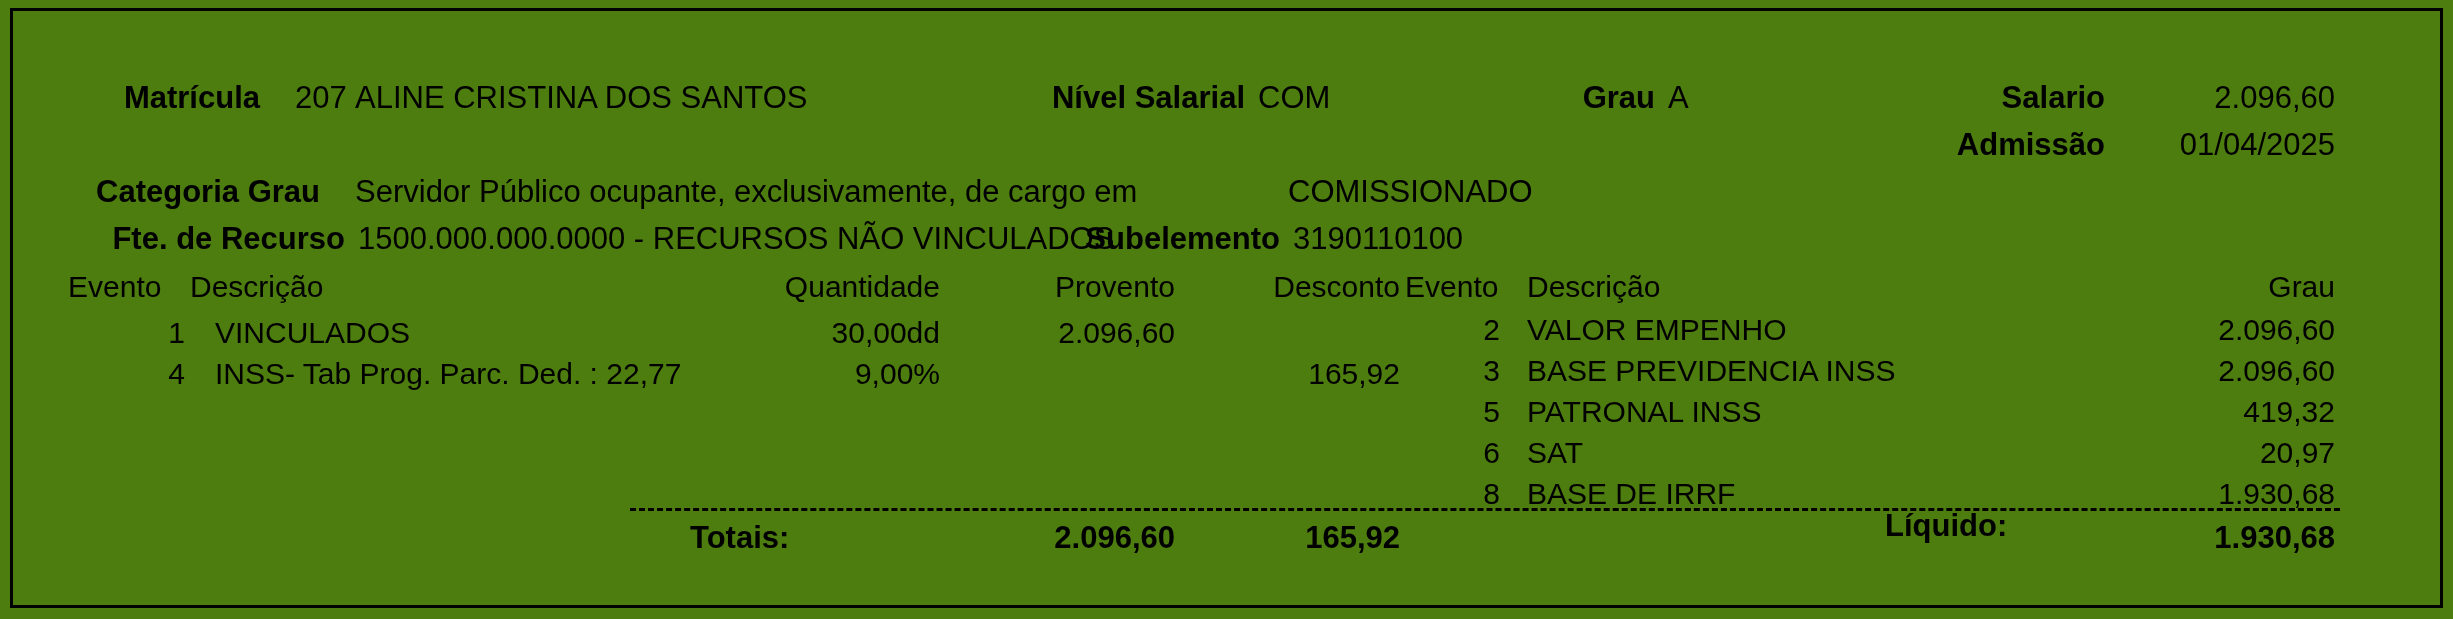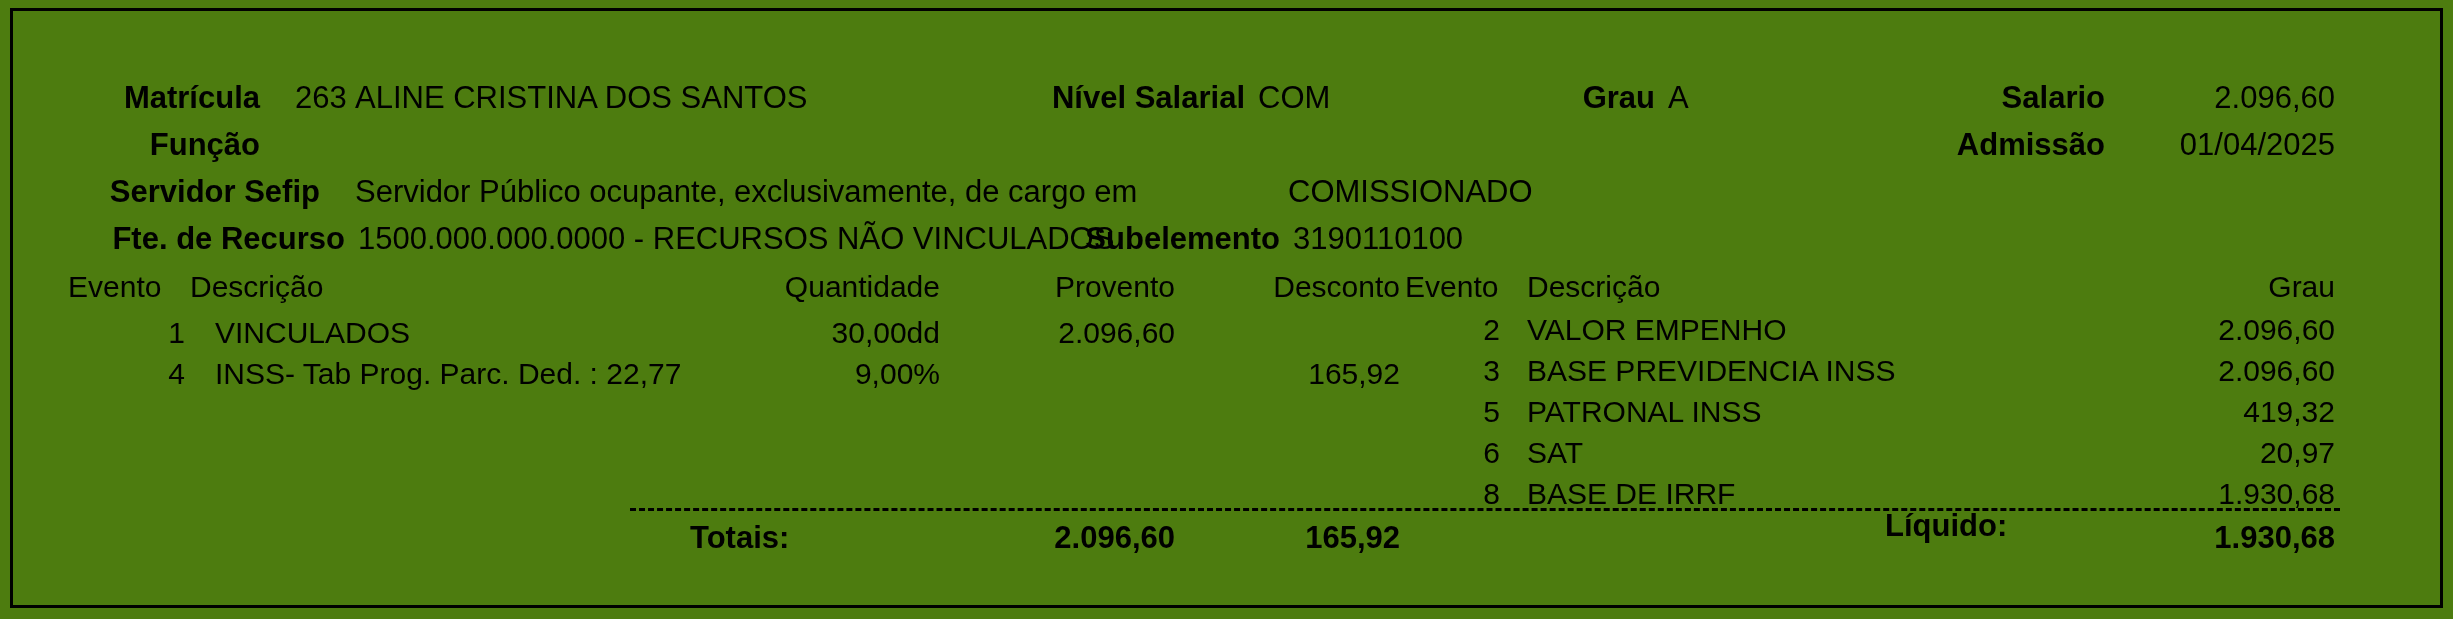--- a/index.html
+++ b/index.html
@@ -82,26 +82,25 @@
 </style>
 </head>
 <body>
 
 <div id="sheet">
   <div class="outer-border"></div>
 
   <div class="content">
 
     <div class="abs hdr-label" style="left:60px; top:80px; width:200px;">Matrícula</div>
-    <div class="abs hdr-value" style="left:295px; top:80px;">263</div>
+    <div class="abs hdr-value" style="left:295px; top:80px;">207</div>
     <div class="abs hdr-value" style="left:355px; top:80px;">ALINE CRISTINA DOS SANTOS</div>
 
-    <div class="abs hdr-label" style="left:60px; top:127px; width:200px;">Função</div>
 
-    <div class="abs hdr-label" style="left:60px; top:174px; width:260px;">Servidor Sefip</div>
+    <div class="abs hdr-label" style="left:60px; top:174px; width:260px;">Categoria Grau</div>
     <div class="abs clip-box" style="left:355px; top:174px; width:845px; height:40px;">
       <span class="hdr-value">Servidor Público ocupante, exclusivamente, de cargo em</span>
     </div>
 
     <div class="abs hdr-label" style="left:60px; top:221px; width:285px;">Fte. de Recurso</div>
     <div class="abs hdr-value" style="left:358px; top:221px;">1500.000.000.0000 - RECURSOS NÃO VINCULADOS</div>
 
     <div class="abs hdr-label" style="left:1040px; top:80px; width:205px;">Nível Salarial</div>
     <div class="abs hdr-value" style="left:1258px; top:80px;">COM</div>
 

